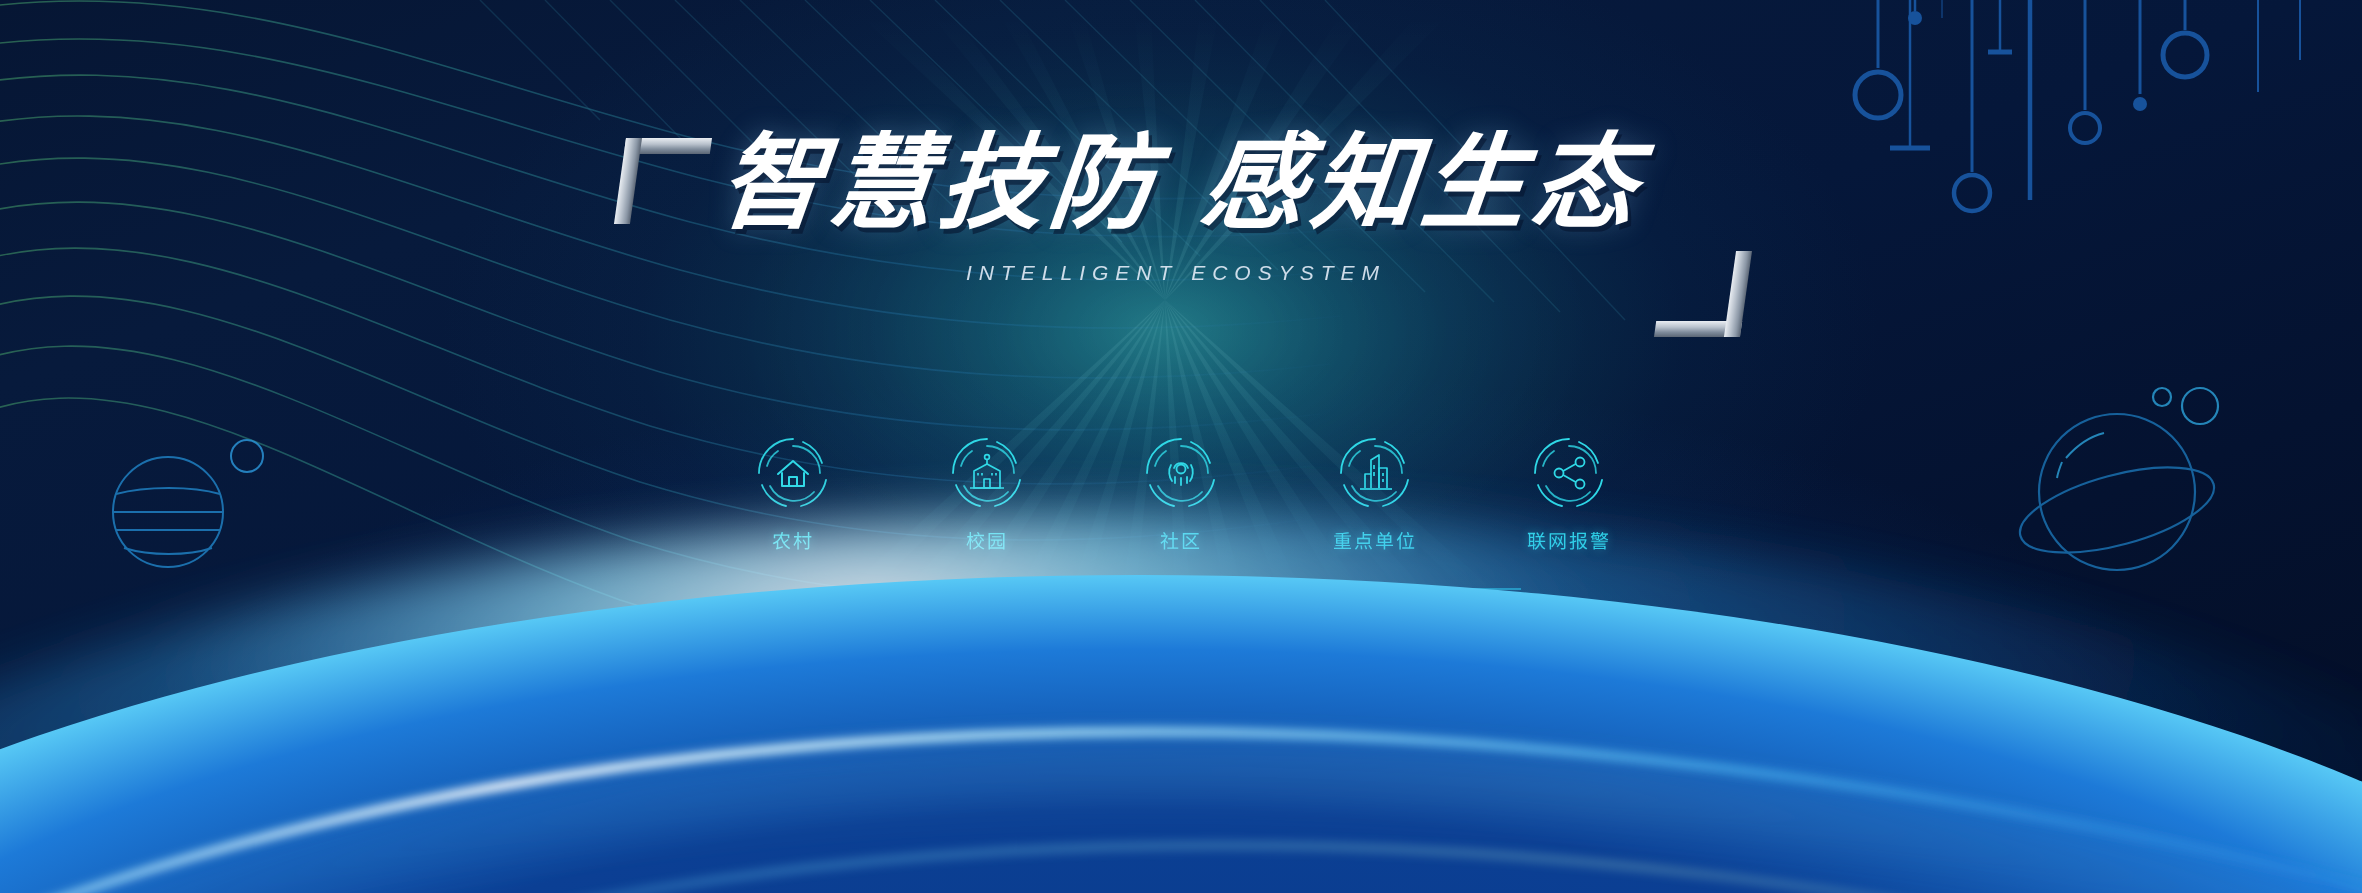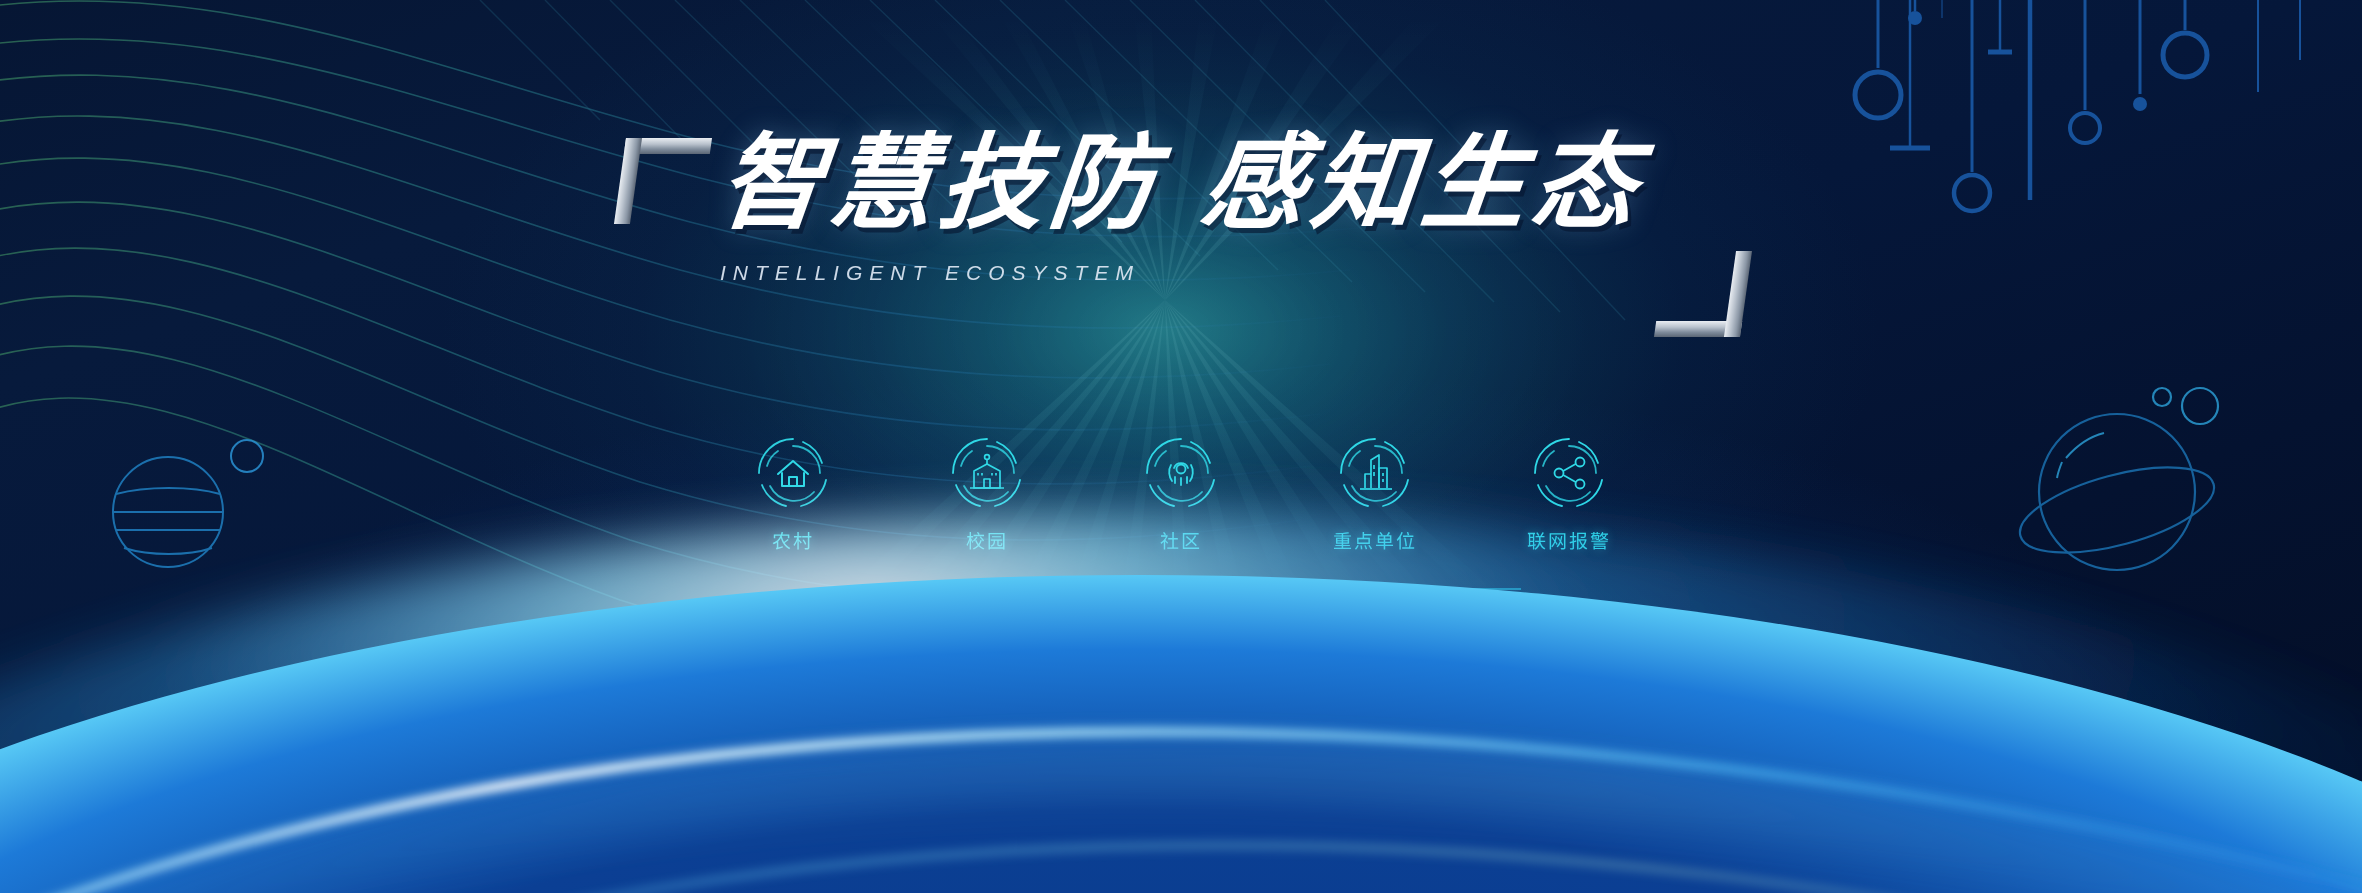--- a/index.html
+++ b/index.html
@@ -78,21 +78,21 @@
       4px 5px 0 rgba(4,16,42,.55),
       0 0 28px rgba(150,210,255,.30);
     transform: skewX(-6deg);
   }
   .sub-title {
     margin: 14px 0 0 0;
     font-size: 21px;
     font-style: italic;
     letter-spacing: 7px;
     color: #dfe9f5;
-    text-align: left;
+    text-align: center;
     padding-right: 10px;
     white-space: nowrap;
     opacity: .92;
   }
   .bracket {
     position: absolute;
     width: 86px;
     height: 86px;
   }
   .bracket span { position: absolute; display: block; }

